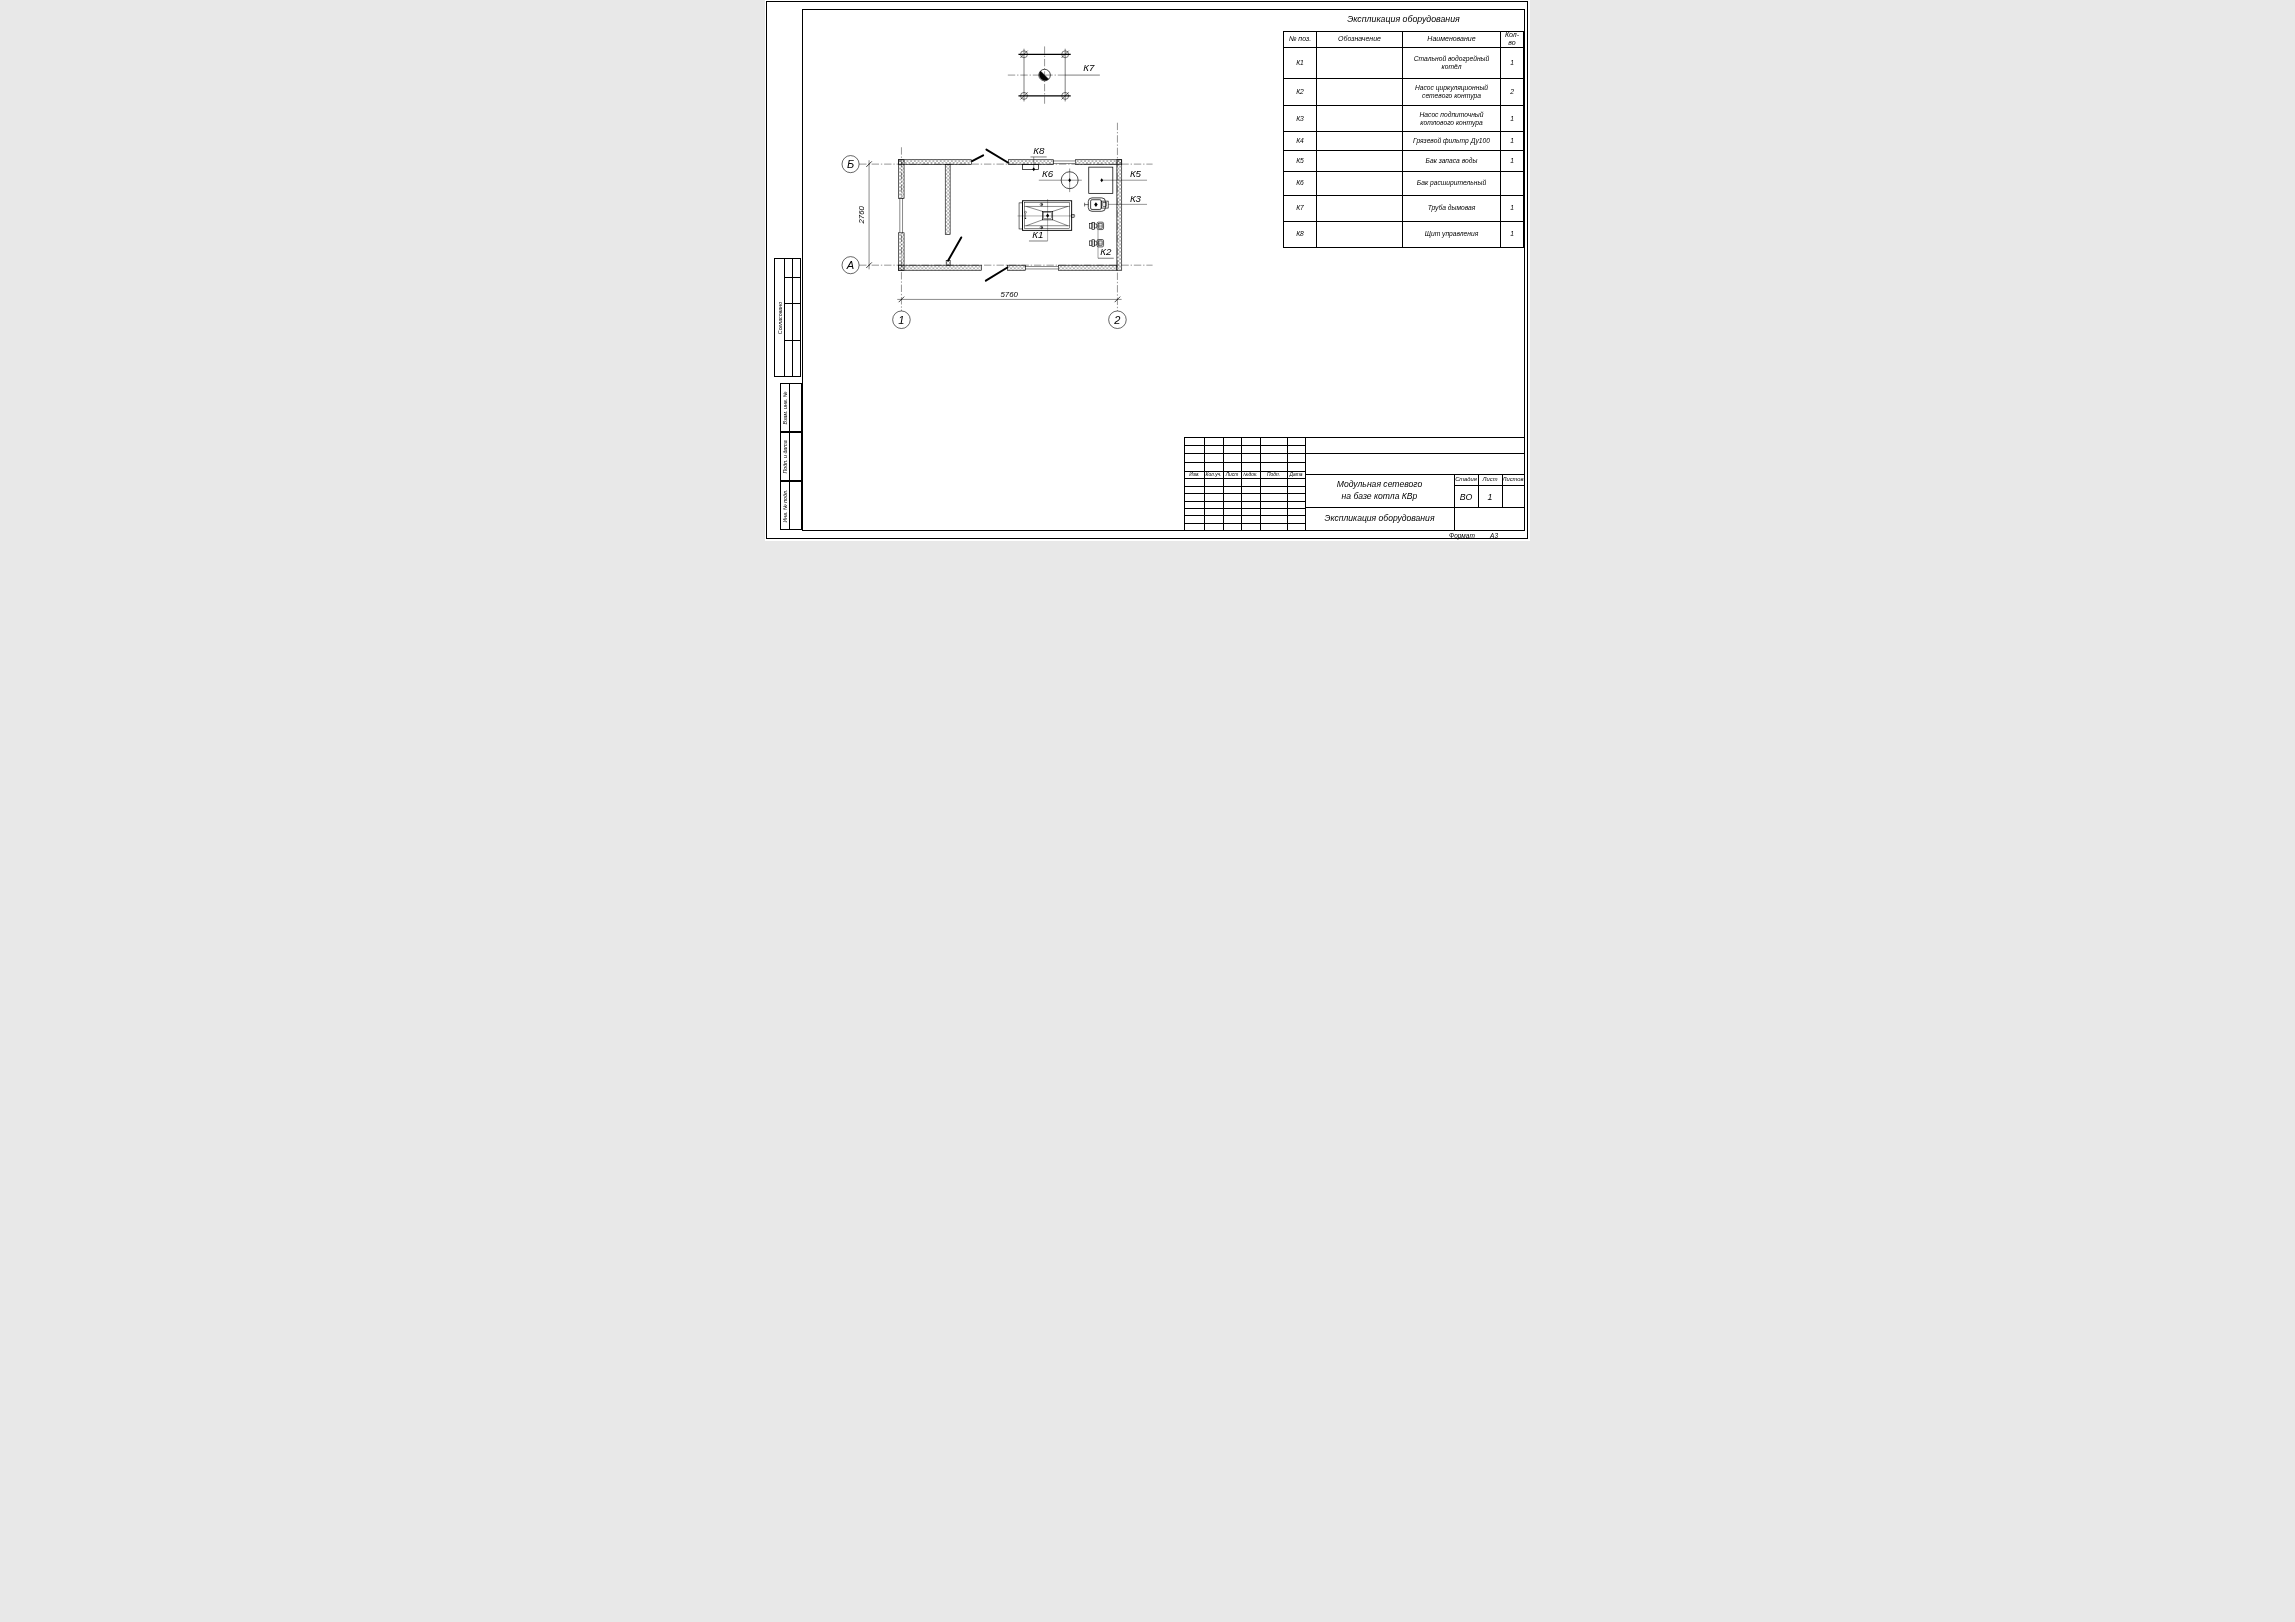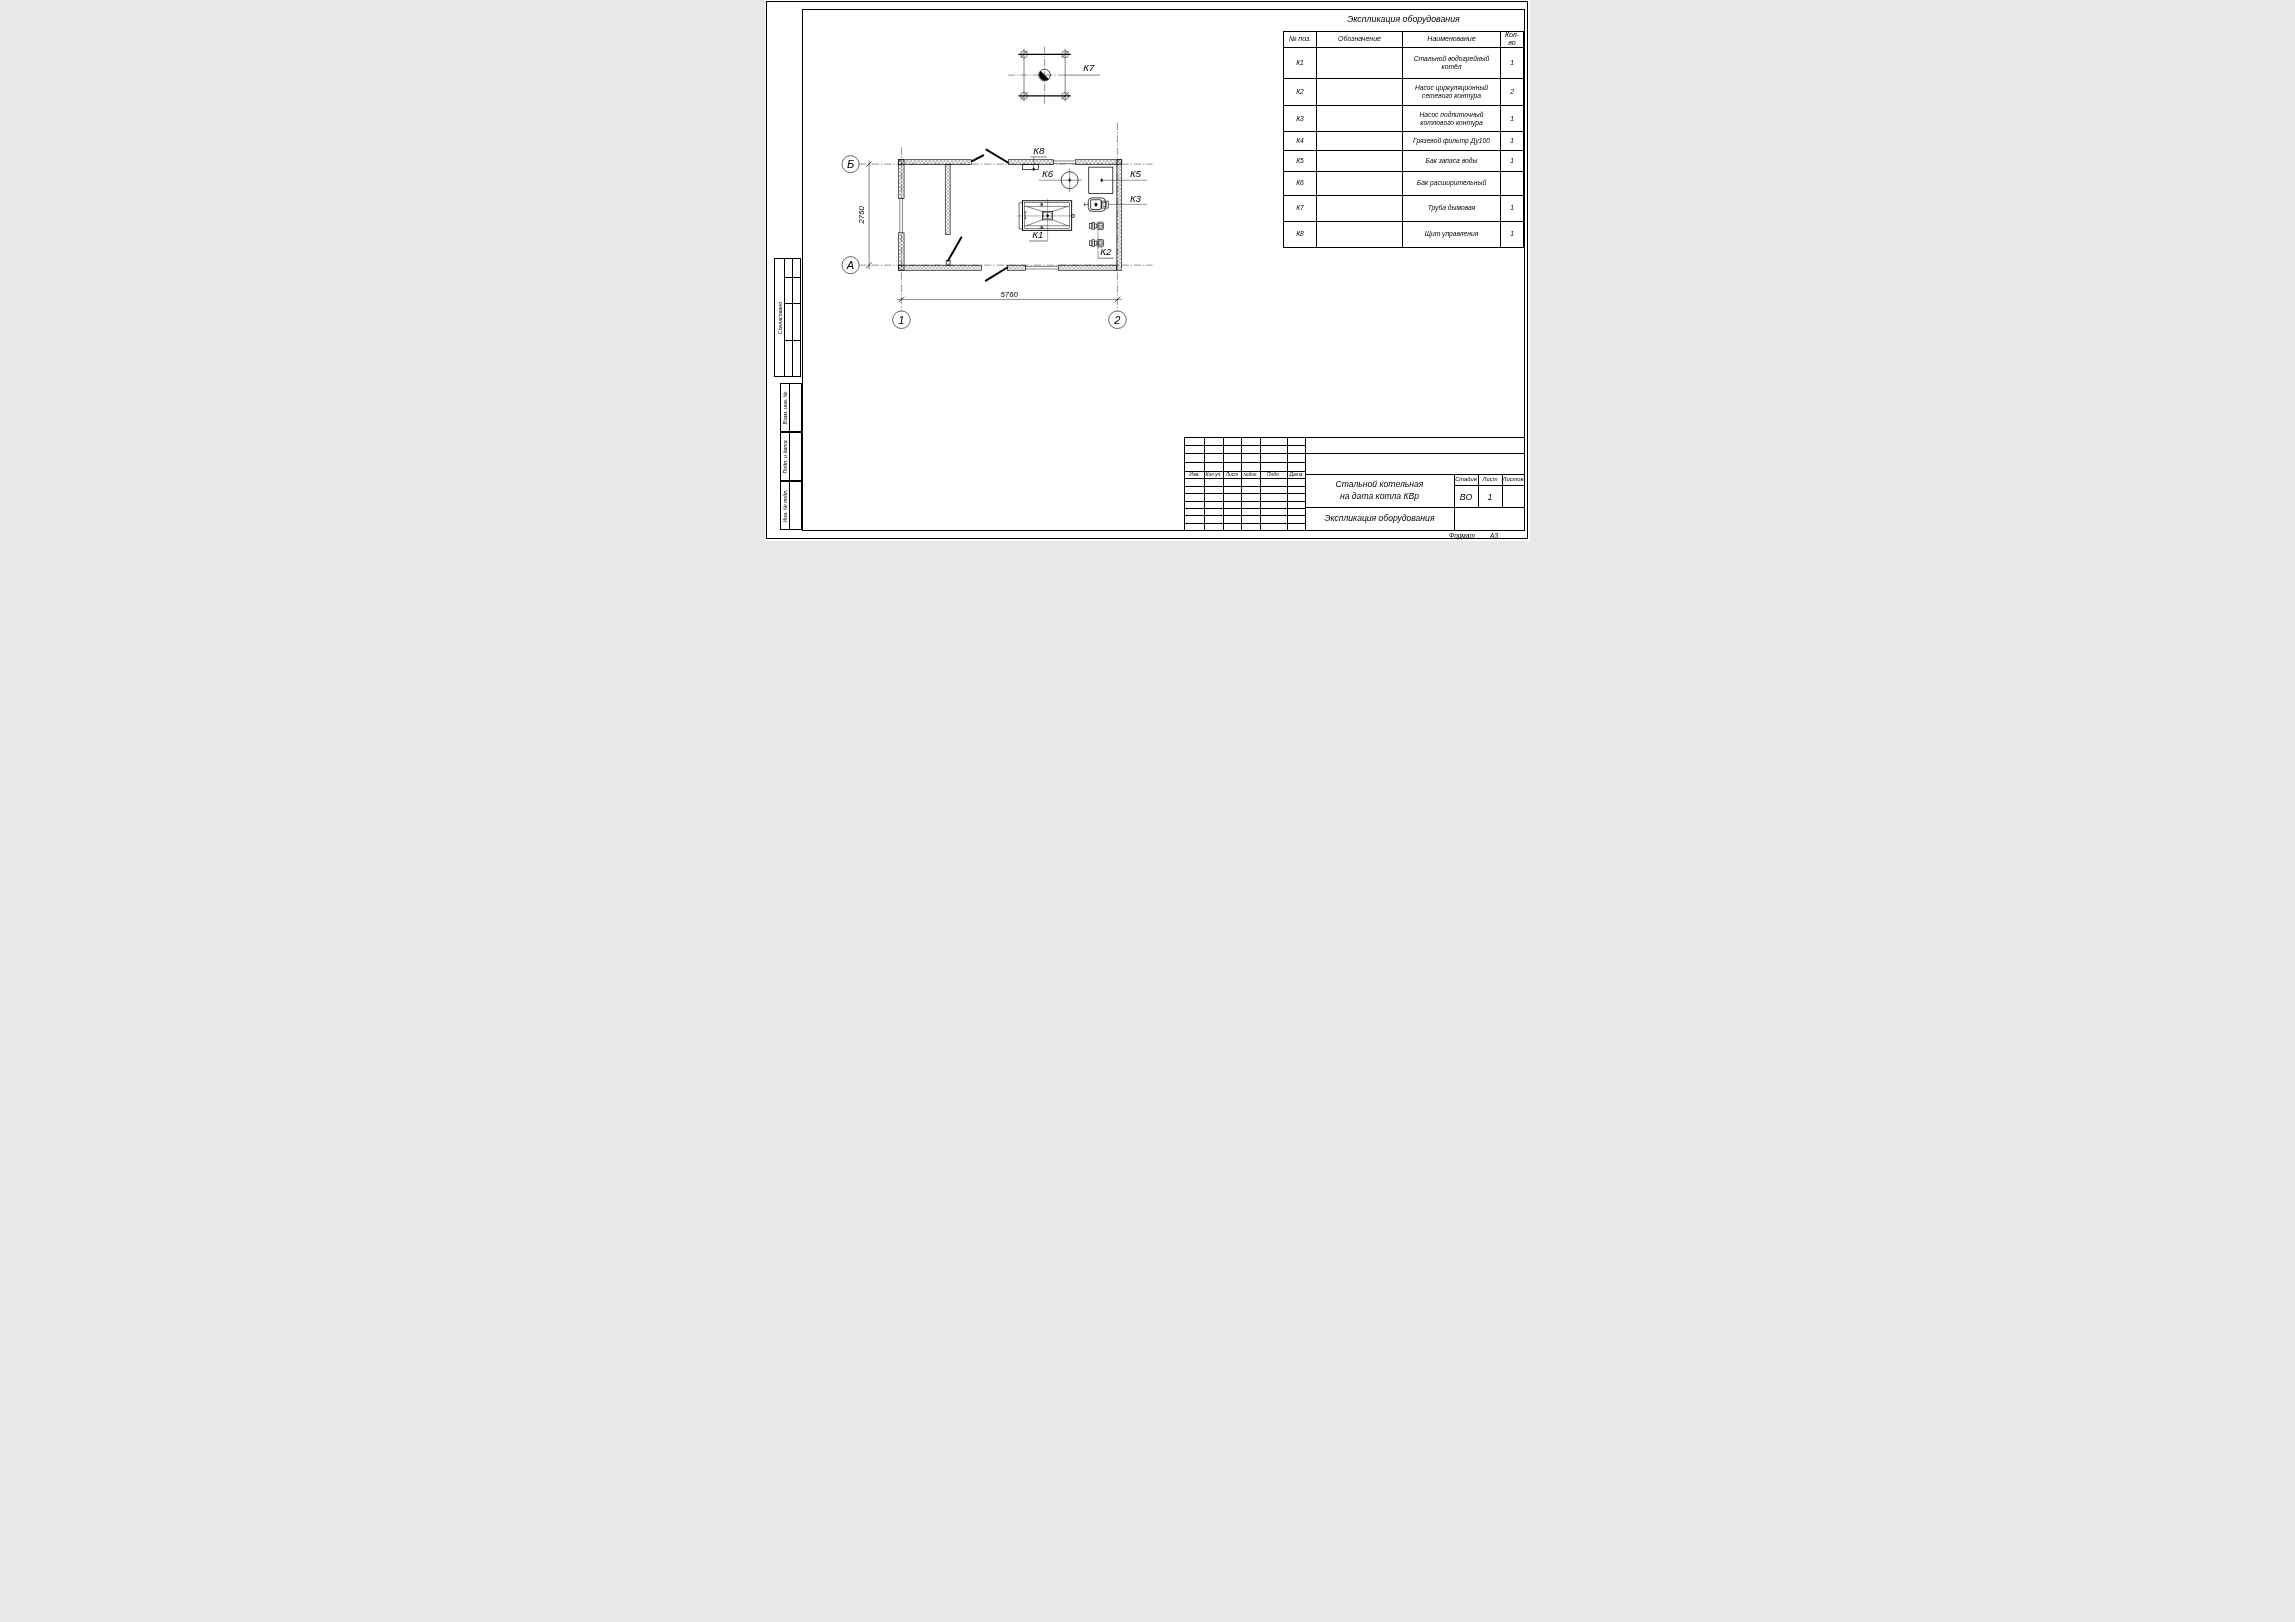--- a/index.html
+++ b/index.html
@@ -317,22 +317,22 @@
     <div class="v" style="left:317px;top:36px;height:33px;"></div>
 
     <div class="cell small" style="left:0;top:33px;width:19px;height:7.4px;">Изм.</div>
     <div class="cell small" style="left:19px;top:33px;width:19px;height:7.4px;">Кол.уч.</div>
     <div class="cell small" style="left:38px;top:33px;width:18px;height:7.4px;">Лист</div>
     <div class="cell small" style="left:56px;top:33px;width:19px;height:7.4px;">№док.</div>
     <div class="cell small" style="left:75px;top:33px;width:27px;height:7.4px;">Подп.</div>
     <div class="cell small" style="left:102px;top:33px;width:18px;height:7.4px;">Дата</div>
 
     <div class="cell big" style="left:120px;top:36px;width:149px;height:33px;flex-direction:column;">
-      <span>Стальной котельная</span>
-      <span>на дата котла КВр</span>
+      <span>Модульная сетевого</span>
+      <span>на базе котла КВр</span>
     </div>
 
     <div class="cell mid" style="left:269px;top:36px;width:24px;height:10.6px;">Стадия</div>
     <div class="cell mid" style="left:293px;top:36px;width:24px;height:10.6px;">Лист</div>
     <div class="cell mid" style="left:317px;top:36px;width:22px;height:10.6px;">Листов</div>
     <div class="cell val" style="left:269px;top:47px;width:24px;height:23px;">ВО</div>
     <div class="cell val" style="left:293px;top:47px;width:24px;height:23px;">1</div>
     <div class="cell val" style="left:317px;top:47px;width:22px;height:23px;"></div>
 
     <div class="cell big" style="left:120px;top:69px;width:149px;height:23px;">Экспликация оборудования</div>

